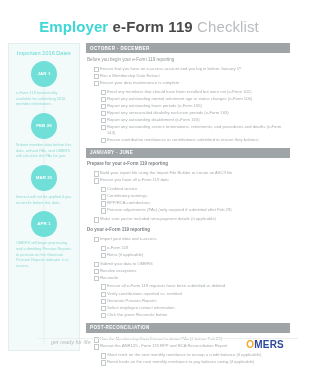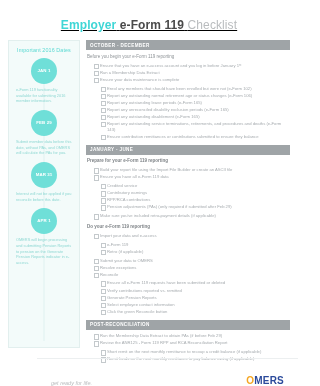--- a/index.html
+++ b/index.html
@@ -13,24 +13,23 @@
     position: relative;
     width: 298px; height: 386px;
     background: #ffffff;
     padding: 0;
   }
 
   
   .title-bar {
     text-align: center;
     padding: 18px 0 8px 0;
-    font-size: 12px;
+    font-size: 15px;
     letter-spacing: 0.1px;
     white-space: nowrap;
-    text-decoration: underline;
   }
   .t-employer { color: #3fd6d6; font-weight: bold; }
   .t-eform    { color: #4a4a4a; font-weight: bold; }
   .t-check    { color: #b9bcbe; font-weight: normal; }
 
   
   .body-wrap {
     display: flex;
     padding: 0 8px 0 8px;
     gap: 6px;
@@ -130,24 +129,24 @@
     background: #ffffff;
   }
   ul.cl.ind1 { padding-left: 7px; }
   ul.cl.ind2 { padding-left: 14px; }
   .sec-block { margin-bottom: 5px; }
 
   
   .footer {
     position: absolute;
     left: 0; right: 0; bottom: 0;
-    height: 28px;
+    height: 48px;
     border-top: 1px solid #eceff0;
     display: flex;
-    align-items: flex-end;
+    align-items: flex-start;
     justify-content: space-between;
     padding: 0 14px;
     margin-left: 37px;
   }
   .tagline {
     color: #b9bcbe;
     font-size: 5.5px;
     font-style: italic;
   }
   .logo {

